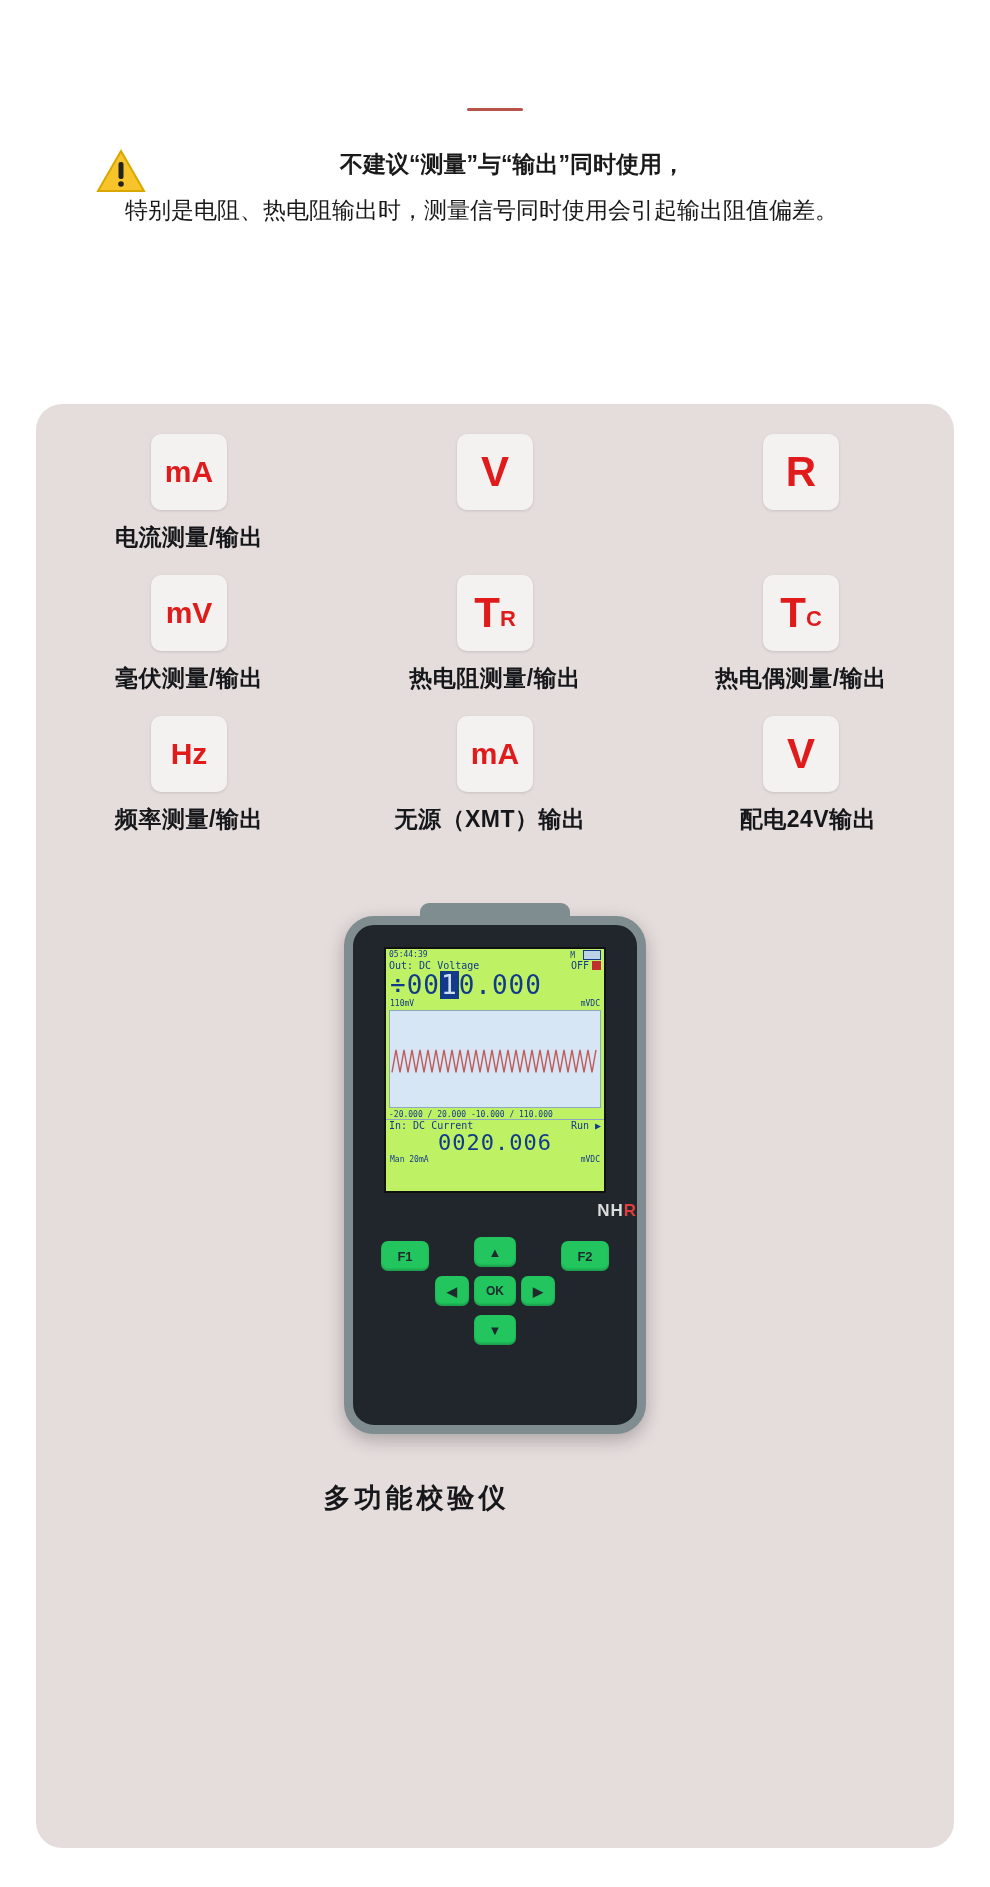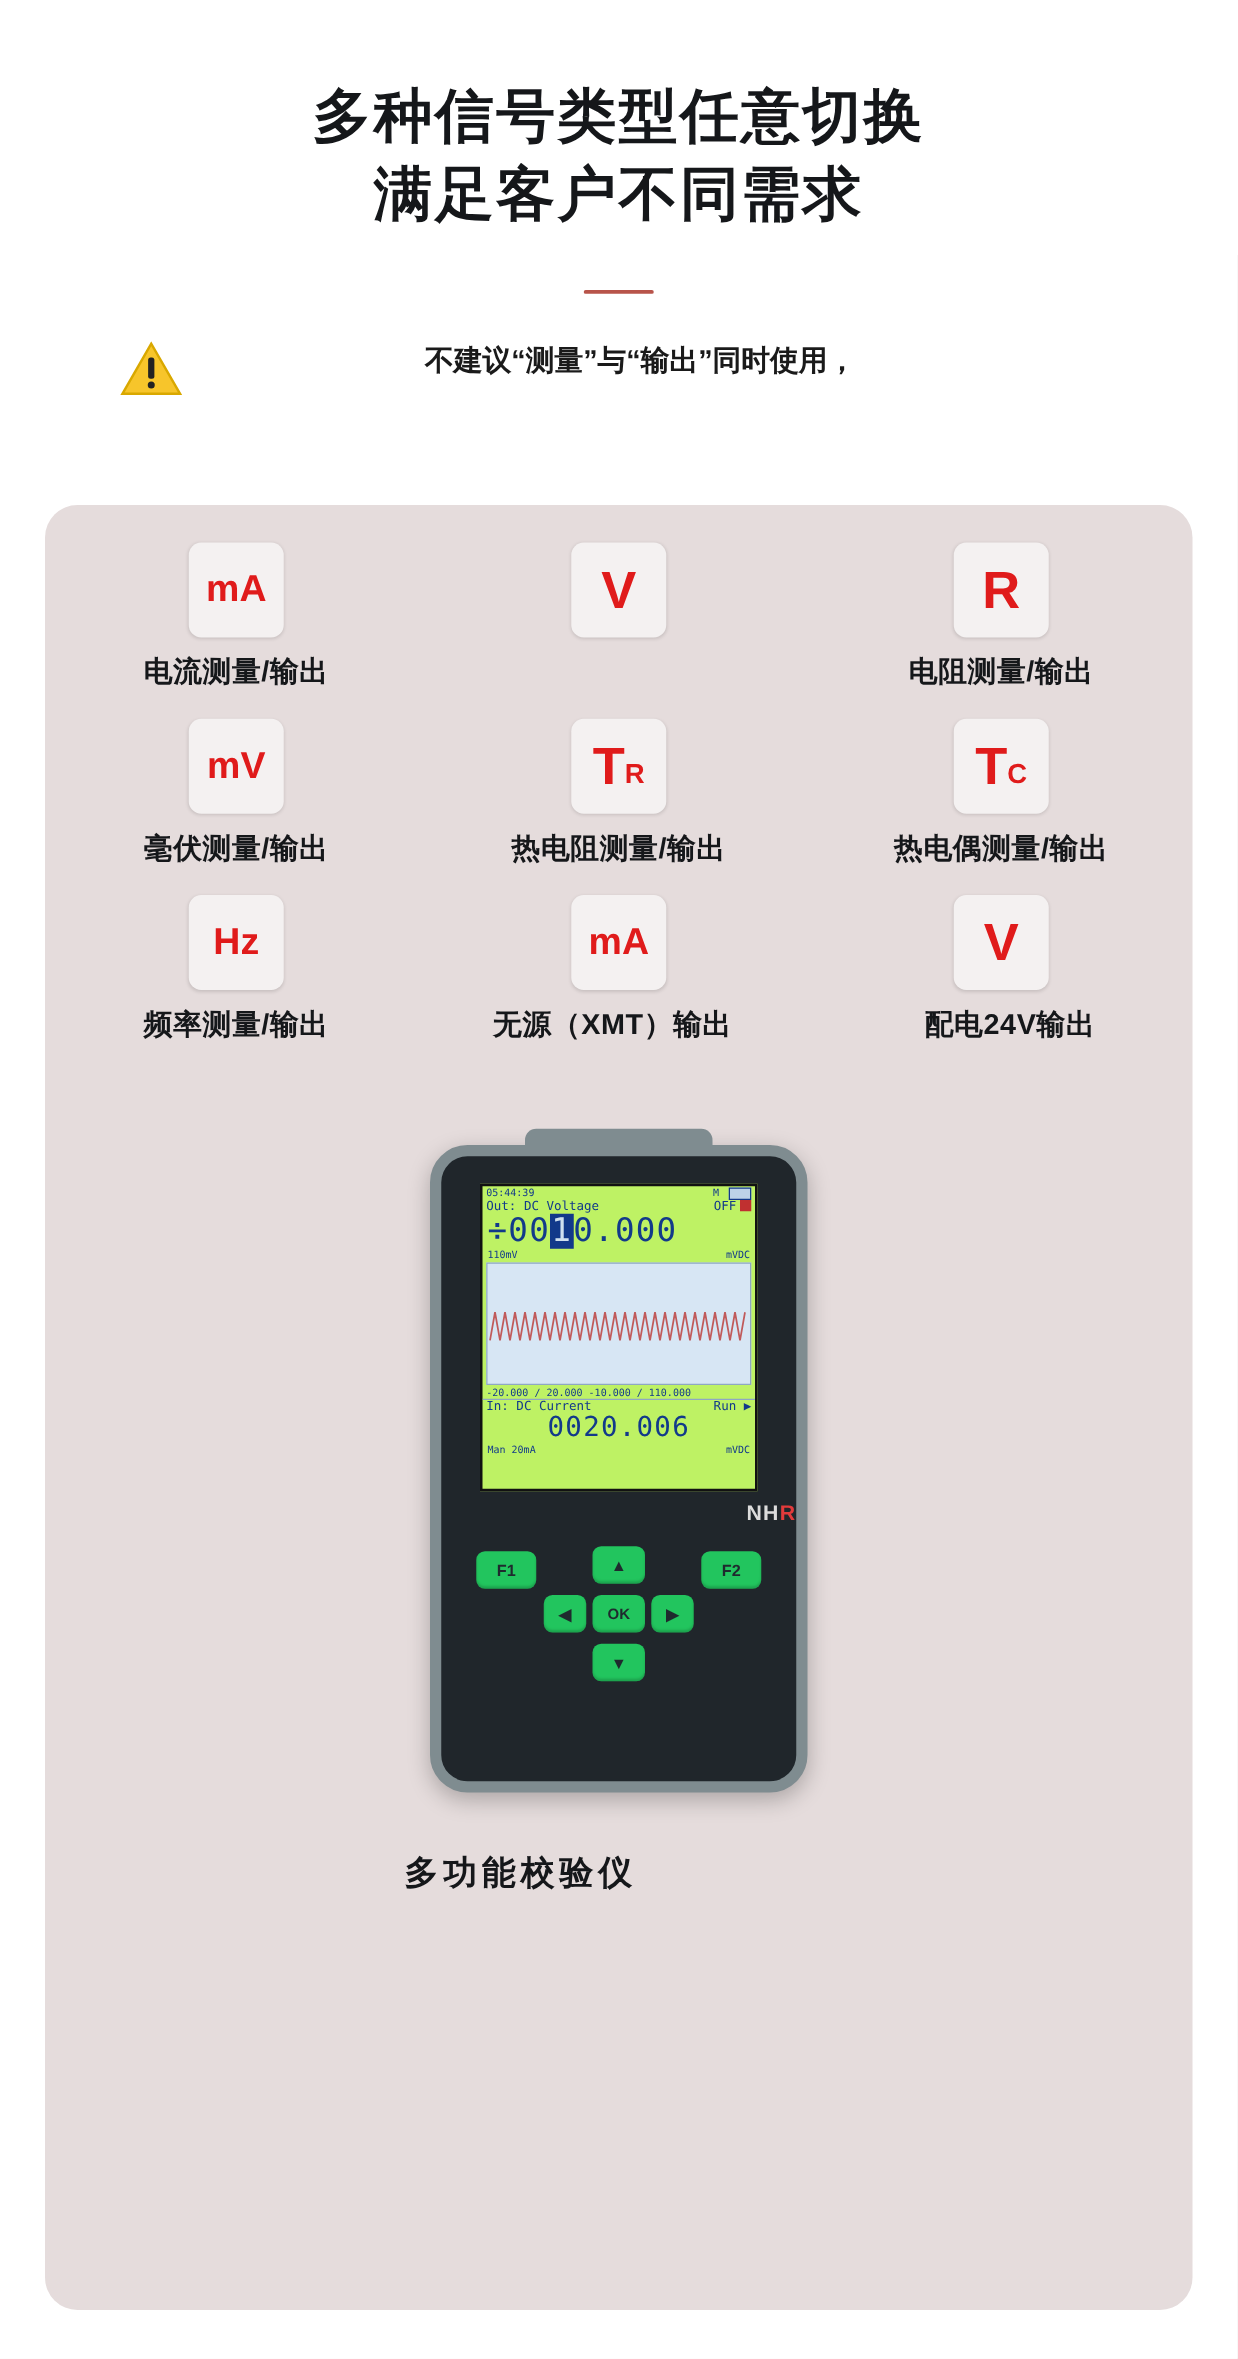--- a/index.html
+++ b/index.html
@@ -293,34 +293,31 @@
     font-size: 27px;
     font-weight: bold;
     letter-spacing: 4px;
     color: #15171a;
   }
 </style>
 </head>
 <body>
 
 <div class="header">
-  <h1>
-    <div>多种信号类型任意切换</div>
-    <div>满足客户不同需求</div>
-  </h1>
   <div class="divider"></div>
 </div>
 
 <div class="note">
   <svg class="warn-icon" viewBox="0 0 50 44">
     <polygon points="25,2 48,42 2,42" fill="#f7c52b" stroke="#d9a800" stroke-width="2"></polygon>
     <rect x="22.5" y="13" width="5" height="17" rx="2" fill="#222"></rect>
     <circle cx="25" cy="35" r="2.8" fill="#222"></circle>
   </svg>
   <div class="note-line1">不建议“测量”与“输出”同时使用，</div>
+  <div class="note-line2">特别是电阻、热电阻输出时，测量信号同时使用会引起输出阻值偏差。</div>
 </div>
 
 <div class="panel">
 
   <div class="grid">
 
     <div class="row row1">
       <div class="cell">
         <div class="chip">
           <span class="small">mA</span>
@@ -329,21 +326,20 @@
       </div>
       <div class="cell">
         <div class="chip">
           <span class="big">V</span>
         </div>
       </div>
       <div class="cell">
         <div class="chip">
           <span class="big">R</span>
         </div>
-        <div class="caption">电阻测量/输出</div>
       </div>
     </div>
 
     <div class="row row2">
       <div class="cell">
         <div class="chip">
           <span class="small">mV</span>
         </div>
         <div class="caption">毫伏测量/输出</div>
       </div>

